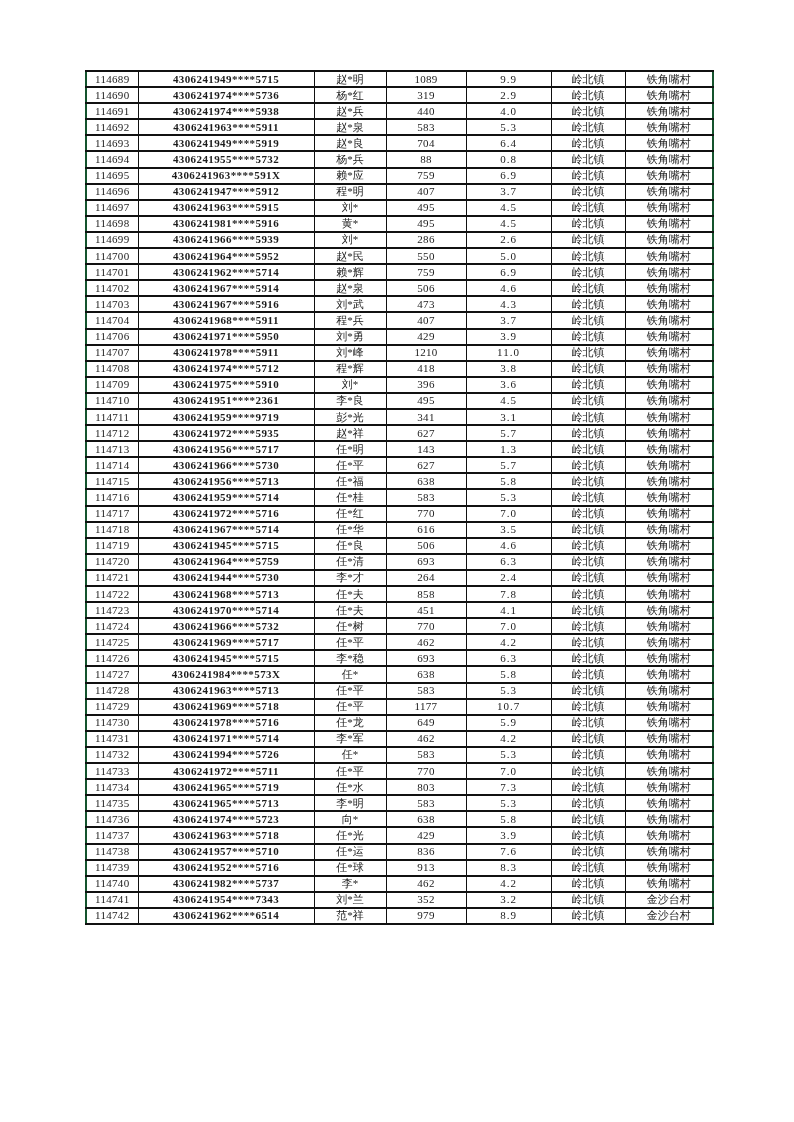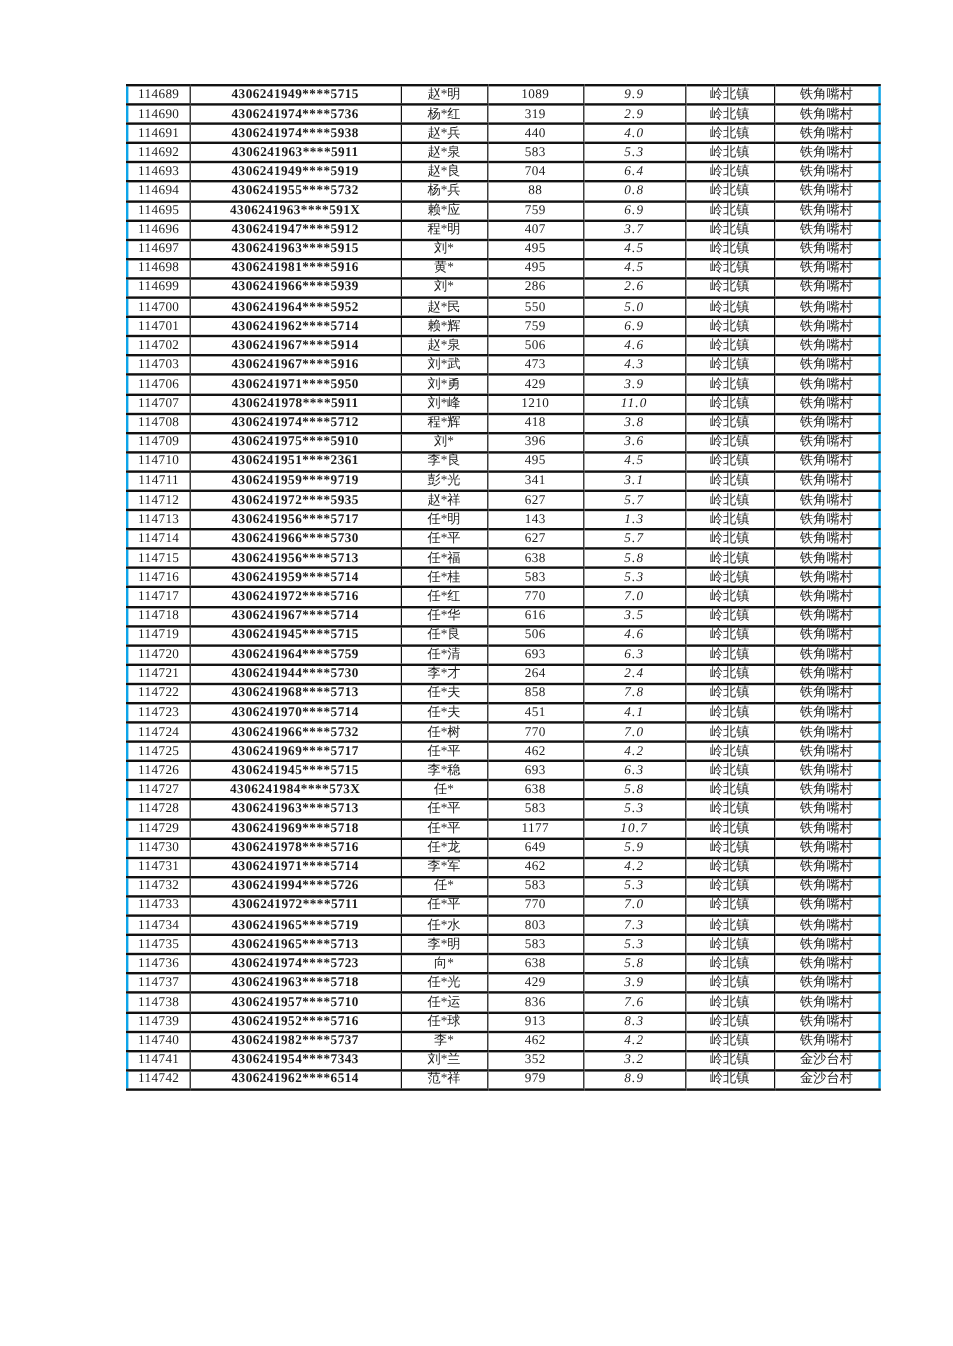--- a/index.html
+++ b/index.html
@@ -19,41 +19,40 @@
     background: #ffffff;
     overflow: hidden;
   }
   table.roster {
     position: absolute;
     left: 85px;
     top: 70px;
     width: 627px;
     border-collapse: collapse;
     table-layout: fixed;
-    border: 2px solid #0ea5e9;
-    margin-left: 20px;
+    border: 2px solid #14532d;
   }
   table.roster td {
     border-left: 1px solid #111111;
     border-right: 1px solid #111111;
     border-top: 2px solid #111111;
     border-bottom: 2px solid #111111;
     height: 16.1px;
     text-align: center;
     vertical-align: middle;
     font-size: 11px;
     line-height: 1;
     white-space: nowrap;
     overflow: hidden;
     padding: 0;
   }
   td.c-seq    { letter-spacing: 0.3px; }
   td.c-id     { letter-spacing: 0.4px; font-weight: bold; }
   td.c-amount { letter-spacing: 0.3px; font-family: Liberation Serif, serif; }
-  td.c-area   { letter-spacing: 1px; font-style: italic; }
+  td.c-area   { letter-spacing: 1px; }
 </style>
 </head>
 <body>
 
 <div class="page">
   <table class="roster">
     <colgroup>
       <col style="width:52px">
       <col style="width:176px">
       <col style="width:72px">
@@ -192,20 +191,29 @@
         <tr>
           <td class="c-seq">114703</td>
           <td class="c-id">4306241967****5916</td>
           <td class="c-name">刘*武</td>
           <td class="c-amount">473</td>
           <td class="c-area">4.3</td>
           <td class="c-town">岭北镇</td>
           <td class="c-village">铁角嘴村</td>
         </tr>
         <tr>
+          <td class="c-seq">114704</td>
+          <td class="c-id">4306241968****5911</td>
+          <td class="c-name">程*兵</td>
+          <td class="c-amount">407</td>
+          <td class="c-area">3.7</td>
+          <td class="c-town">岭北镇</td>
+          <td class="c-village">铁角嘴村</td>
+        </tr>
+        <tr>
           <td class="c-seq">114706</td>
           <td class="c-id">4306241971****5950</td>
           <td class="c-name">刘*勇</td>
           <td class="c-amount">429</td>
           <td class="c-area">3.9</td>
           <td class="c-town">岭北镇</td>
           <td class="c-village">铁角嘴村</td>
         </tr>
         <tr>
           <td class="c-seq">114707</td>

